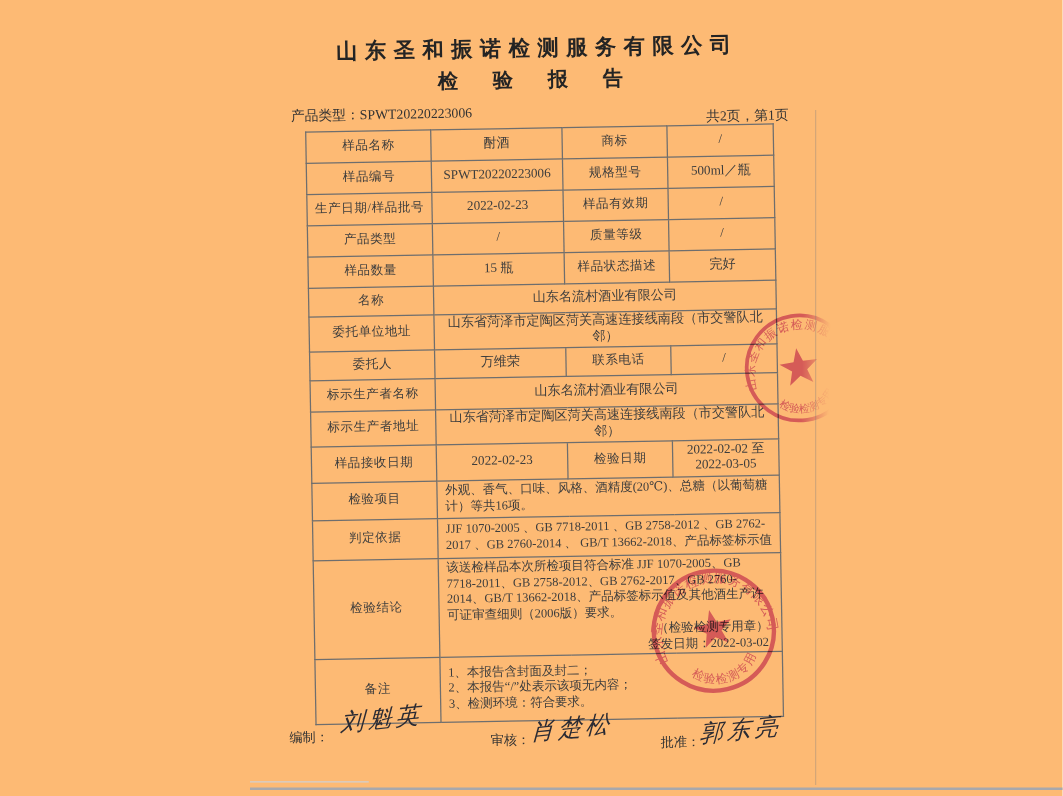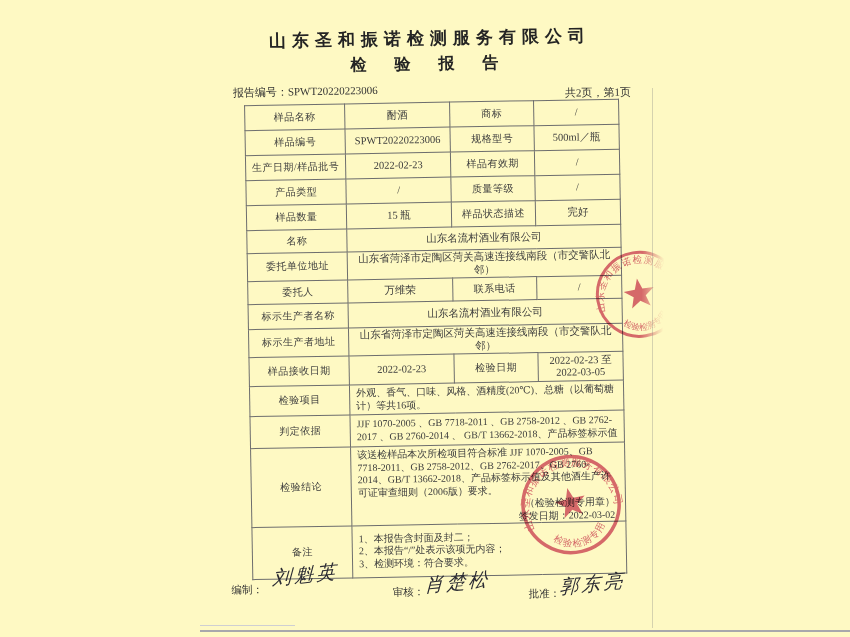--- a/index.html
+++ b/index.html
@@ -1,18 +1,18 @@
 <!DOCTYPE html>
 <html><head>
 <meta charset="utf-8">
 <style>
   * { margin:0; padding:0; box-sizing:border-box; }
   html,body { width:850px; height:637px; overflow:hidden; background:#fcfcfd;
               font-family:"Liberation Serif","DejaVu Serif",serif; color:#3a3a3a; }
-  .photo { position:absolute; inset:0; background:#fef9c3; }
+  .photo { position:absolute; inset:0; background:#fdba74; }
   .content { position:absolute; inset:0; transform:rotate(-1deg); transform-origin:430px 330px; }
 
   .title1 { position:absolute; left:135px; top:27px; width:600px; text-align:center;
             font-size:17px; font-weight:bold; letter-spacing:6px; color:#242424; }
   .title2 { position:absolute; left:135px; top:54px; width:600px; text-align:center;
             font-size:16px; font-weight:bold; letter-spacing:12px; color:#242424; }
   .report-no { position:absolute; left:237px; top:82px; font-size:11px; color:#333; }
   .page-info { position:absolute; left:535px; top:88px; width:100px; text-align:right;
                font-size:11px; color:#333; }
 
@@ -46,21 +46,21 @@
 </style>
 </head>
 <body>
 
 <div class="photo">
 
   <div class="content">
 
     <div class="title1">山东圣和振诺检测服务有限公司</div>
     <div class="title2">检 验 报 告</div>
-    <div class="report-no"><span>报告编号：</span><span>SPWT20220223006</span></div>
+    <div class="report-no"><span>产品类型：</span><span>SPWT20220223006</span></div>
     <div class="page-info">共2页，第1页</div>
 
     <table class="rpt">
       <colgroup>
           <col class="c1">
           <col class="c2">
           <col class="c3">
           <col class="c4">
         </colgroup>
       <tbody>
@@ -114,21 +114,21 @@
       </tr>
       <tr class="h23">
         <td class="lbl">标示生产者地址</td>
         <td colspan="3">山东省菏泽市定陶区菏关高速连接线南段（市交警队北邻）</td>
       </tr>
       <tr class="h29">
         <td class="lbl">样品接收日期</td>
         <td>2022-02-23</td>
         <td class="lbl">检验日期</td>
         <td>
-          <div>2022-02-23 至</div>
+          <div>2022-02-02 至</div>
           <div>2022-03-05</div>
         </td>
       </tr>
       <tr class="h26">
         <td class="lbl">检验项目</td>
         <td colspan="3" class="txt">外观、香气、口味、风格、酒精度(20℃)、总糖（以葡萄糖计）等共16项。</td>
       </tr>
       <tr class="h32">
         <td class="lbl">判定依据</td>
         <td colspan="3" class="txt">JJF 1070-2005 、GB 7718-2011 、GB 2758-2012 、GB 2762-2017 、GB 2760-2014 、 GB/T 13662-2018、产品标签标示值</td>

